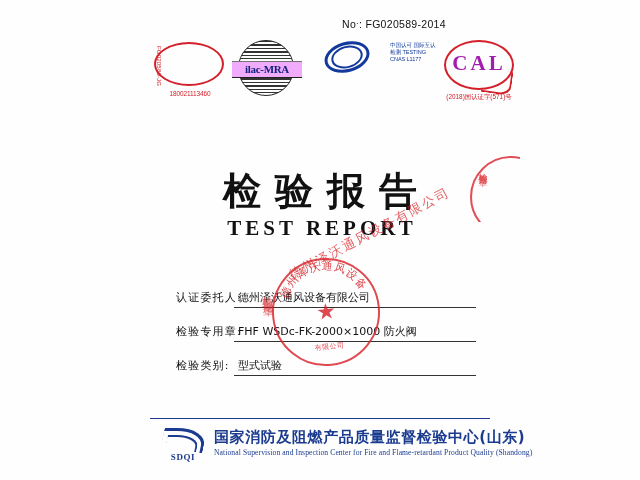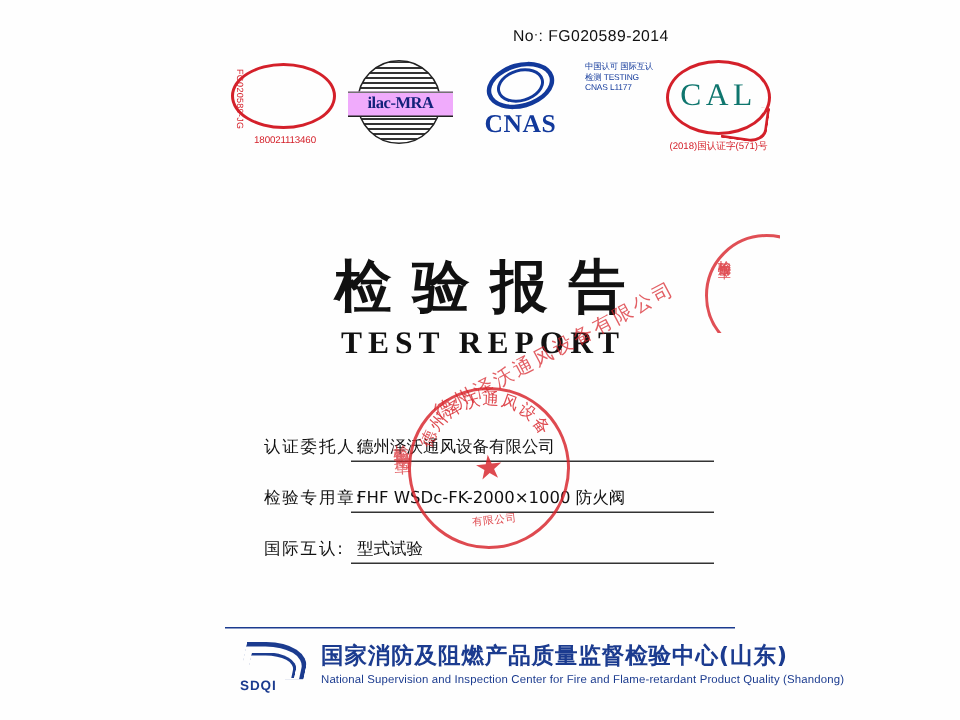--- a/index.html
+++ b/index.html
@@ -195,23 +195,23 @@
     border: 2.2px solid #d4202a;
     border-radius: 50%;
     box-sizing: border-box;
   }
   .cal .letters {
     position: absolute;
     left: 2px; top: 11px;
     width: 70px;
     text-align: center;
     font-family: "Liberation Serif", serif;
-    font-weight: normal;
+    font-weight: bold;
     font-size: 21px;
-    color: #0f766e;
+    color: #a21caf;
     letter-spacing: 3px;
   }
   .cal .tail {
     position: absolute;
     left: 40px; top: 30px;
     width: 28px; height: 22px;
     border-bottom: 2.2px solid #d4202a;
     border-right: 2.2px solid #d4202a;
     border-radius: 0 0 40% 0;
     transform: rotate(8deg);
@@ -427,43 +427,43 @@
     width: 30px; height: 15px;
     border-top: 2.4px solid #1b3b8f;
     border-right: 2.4px solid #1b3b8f;
     border-radius: 0 70% 0 0;
     transform: skewX(-12deg);
   }
   .sdqi-logo .abbr {
     position: absolute;
     left: 0; top: 24px;
     width: 46px;
-    text-align: left;
-    font-family: Liberation Sans, sans-serif;
+    text-align: center;
+    font-family: Liberation Serif, serif;
     font-weight: bold;
     font-size: 9px;
     color: #1b3b8f;
     letter-spacing: .6px;
   }
   .footer-cn {
     position: absolute;
     left: 64px;
     top: 2px;
     font-family: "DejaVu Sans", sans-serif;
     font-weight: bold;
     font-size: 15px;
     color: #1b3b8f;
     letter-spacing: .6px;
     white-space: nowrap;
   }
   .footer-en {
     position: absolute;
     left: 64px;
     top: 22px;
-    font-family: Liberation Sans, sans-serif;
+    font-family: Liberation Serif, serif;
     font-size: 7.6px;
     color: #1b3b8f;
     letter-spacing: .1px;
     white-space: nowrap;
   }
 </style>
 </head>
 <body>
 
 <div class="page">
@@ -482,21 +482,20 @@
     </div>
 
     <div class="logo ilac">
       <div class="disc"></div>
       <div class="band">ilac-MRA</div>
     </div>
 
     <div class="logo cnas">
       <div class="ring"></div>
       <div class="ring2"></div>
-      <div class="txt">CNAS</div>
     </div>
 
     <div class="cnas-text">中国认可 国际互认 检测 TESTING CNAS L1177</div>
 
     <div class="logo cal">
       <div class="oval"></div>
       <div class="letters">CAL</div>
       <div class="tail"></div>
       <div class="code">(2018)国认证字(571)号</div>
     </div>
@@ -518,21 +517,21 @@
       <div class="field-rule"></div>
     </div>
 
     <div class="field-row">
       <div class="field-label">检验专用章:</div>
       <div class="field-value">FHF WSDc-FK-2000×1000 防火阀</div>
       <div class="field-rule"></div>
     </div>
 
     <div class="field-row">
-      <div class="field-label">国际互认:</div>
+      <div class="field-label">检验类别:</div>
       <div class="field-value">型式试验</div>
       <div class="field-rule"></div>
     </div>
   </div>
 
   <div class="stamp">
     <svg class="arc" viewBox="0 0 104 104">
       <defs>
         <path id="arcpath" d="M 14,62 A 40,40 0 1 1 90,62"></path>
       </defs>

